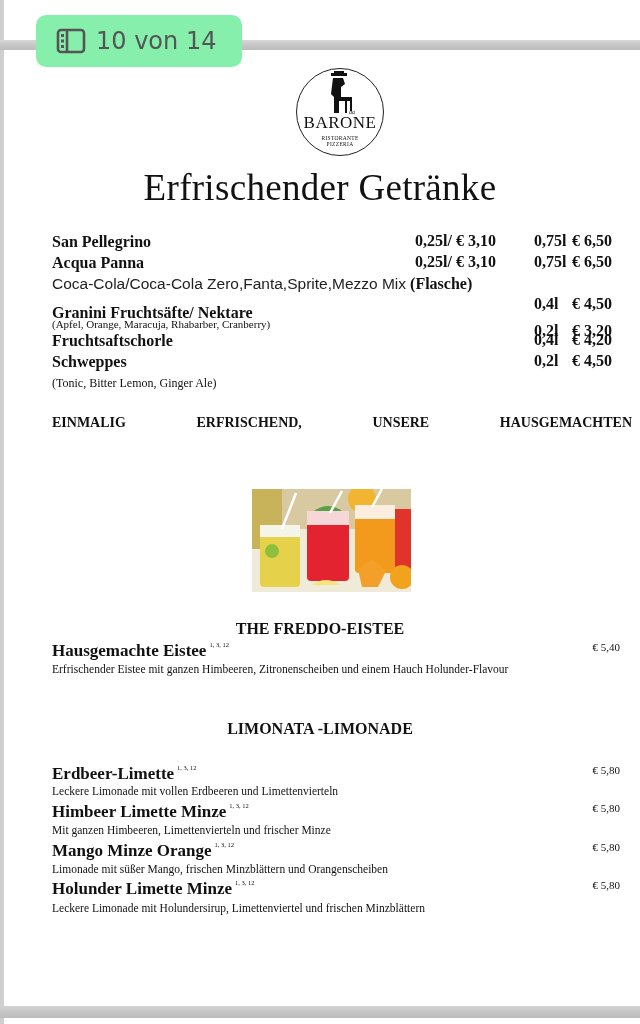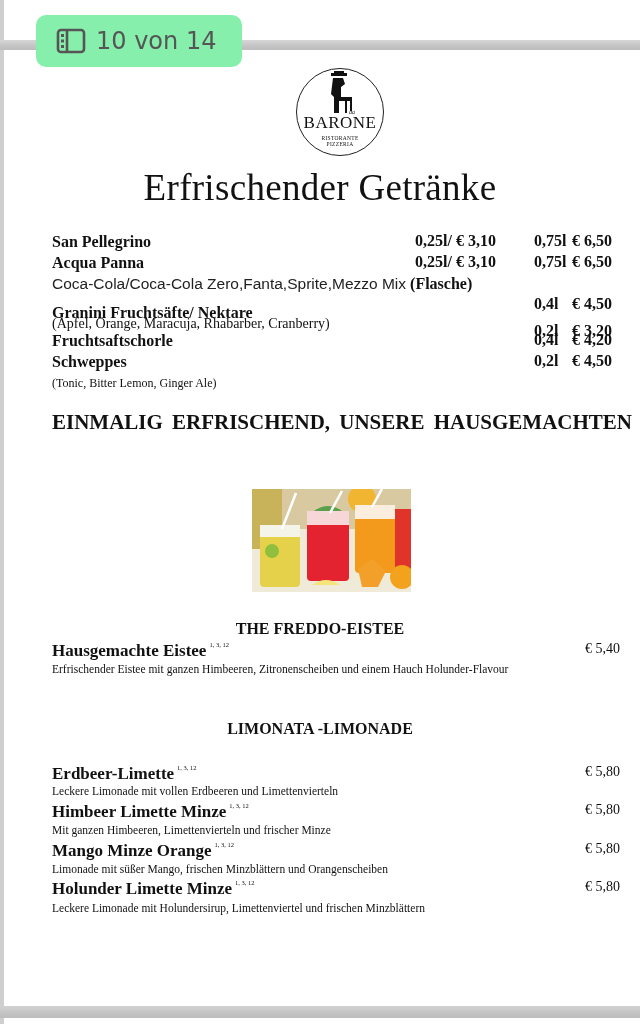--- a/index.html
+++ b/index.html
@@ -56,47 +56,47 @@
 
     .title {
       position: absolute; left: 0; right: 0; top: 166px; text-align: center;
       font-size: 37px; font-weight: normal; letter-spacing: 0.3px;
     }
 
     
     .row { position: absolute; left: 52px; font-size: 16px; line-height: 20px; white-space: nowrap; }
     .b { font-weight: bold; }
     .sans { font-family: "Liberation Sans", "DejaVu Sans", sans-serif; font-size: 15.5px; font-weight: normal; color: #222; }
-    .note { font-size: 14px; }
+    .note { font-size: 11px; }
     .p1 { position: absolute; left: 415px; font-size: 16px; font-weight: bold; white-space: nowrap; }
     .p2 { position: absolute; left: 534px; font-size: 16px; font-weight: bold; white-space: nowrap; }
     .p2 .vol { display: inline-block; width: 34px; }
 
     
     .slogan {
       position: absolute; left: 52px; width: 580px; top: 412px;
-      font-size: 21px; font-weight: bold; line-height: 21px;
+      font-size: 14px; font-weight: bold; line-height: 21px;
       text-align: justify; text-align-last: justify;
     }
     .slogan .l2 { text-align-last: left; text-align: left; white-space: nowrap; }
 
     
     .photo {
       position: absolute; left: 252px; top: 489px; width: 159px; height: 103px;
       overflow: hidden; background: #e9e2d2;
     }
 
     .section-h {
       position: absolute; left: 0; right: 0; text-align: center;
       font-size: 16px; font-weight: bold;
     }
     .item-name { position: absolute; left: 52px; font-size: 17px; font-weight: bold; white-space: nowrap; }
     .item-name sup { font-size: 6.5px; font-weight: normal; vertical-align: 9px; margin-left: 3px; }
     .item-desc { position: absolute; left: 52px; font-size: 11.5px; white-space: nowrap; }
-    .item-price { position: absolute; right: 20px; font-size: 14px; white-space: nowrap; }
+    .item-price { position: absolute; right: 20px; font-size: 11px; white-space: nowrap; }
   </style>
 </head>
 <body>
 
 <div class="left-edge"></div>
 <div class="sep-top"></div>
 <div class="page"></div>
 <div class="sep-bottom"></div>
 
 <div class="pill">

